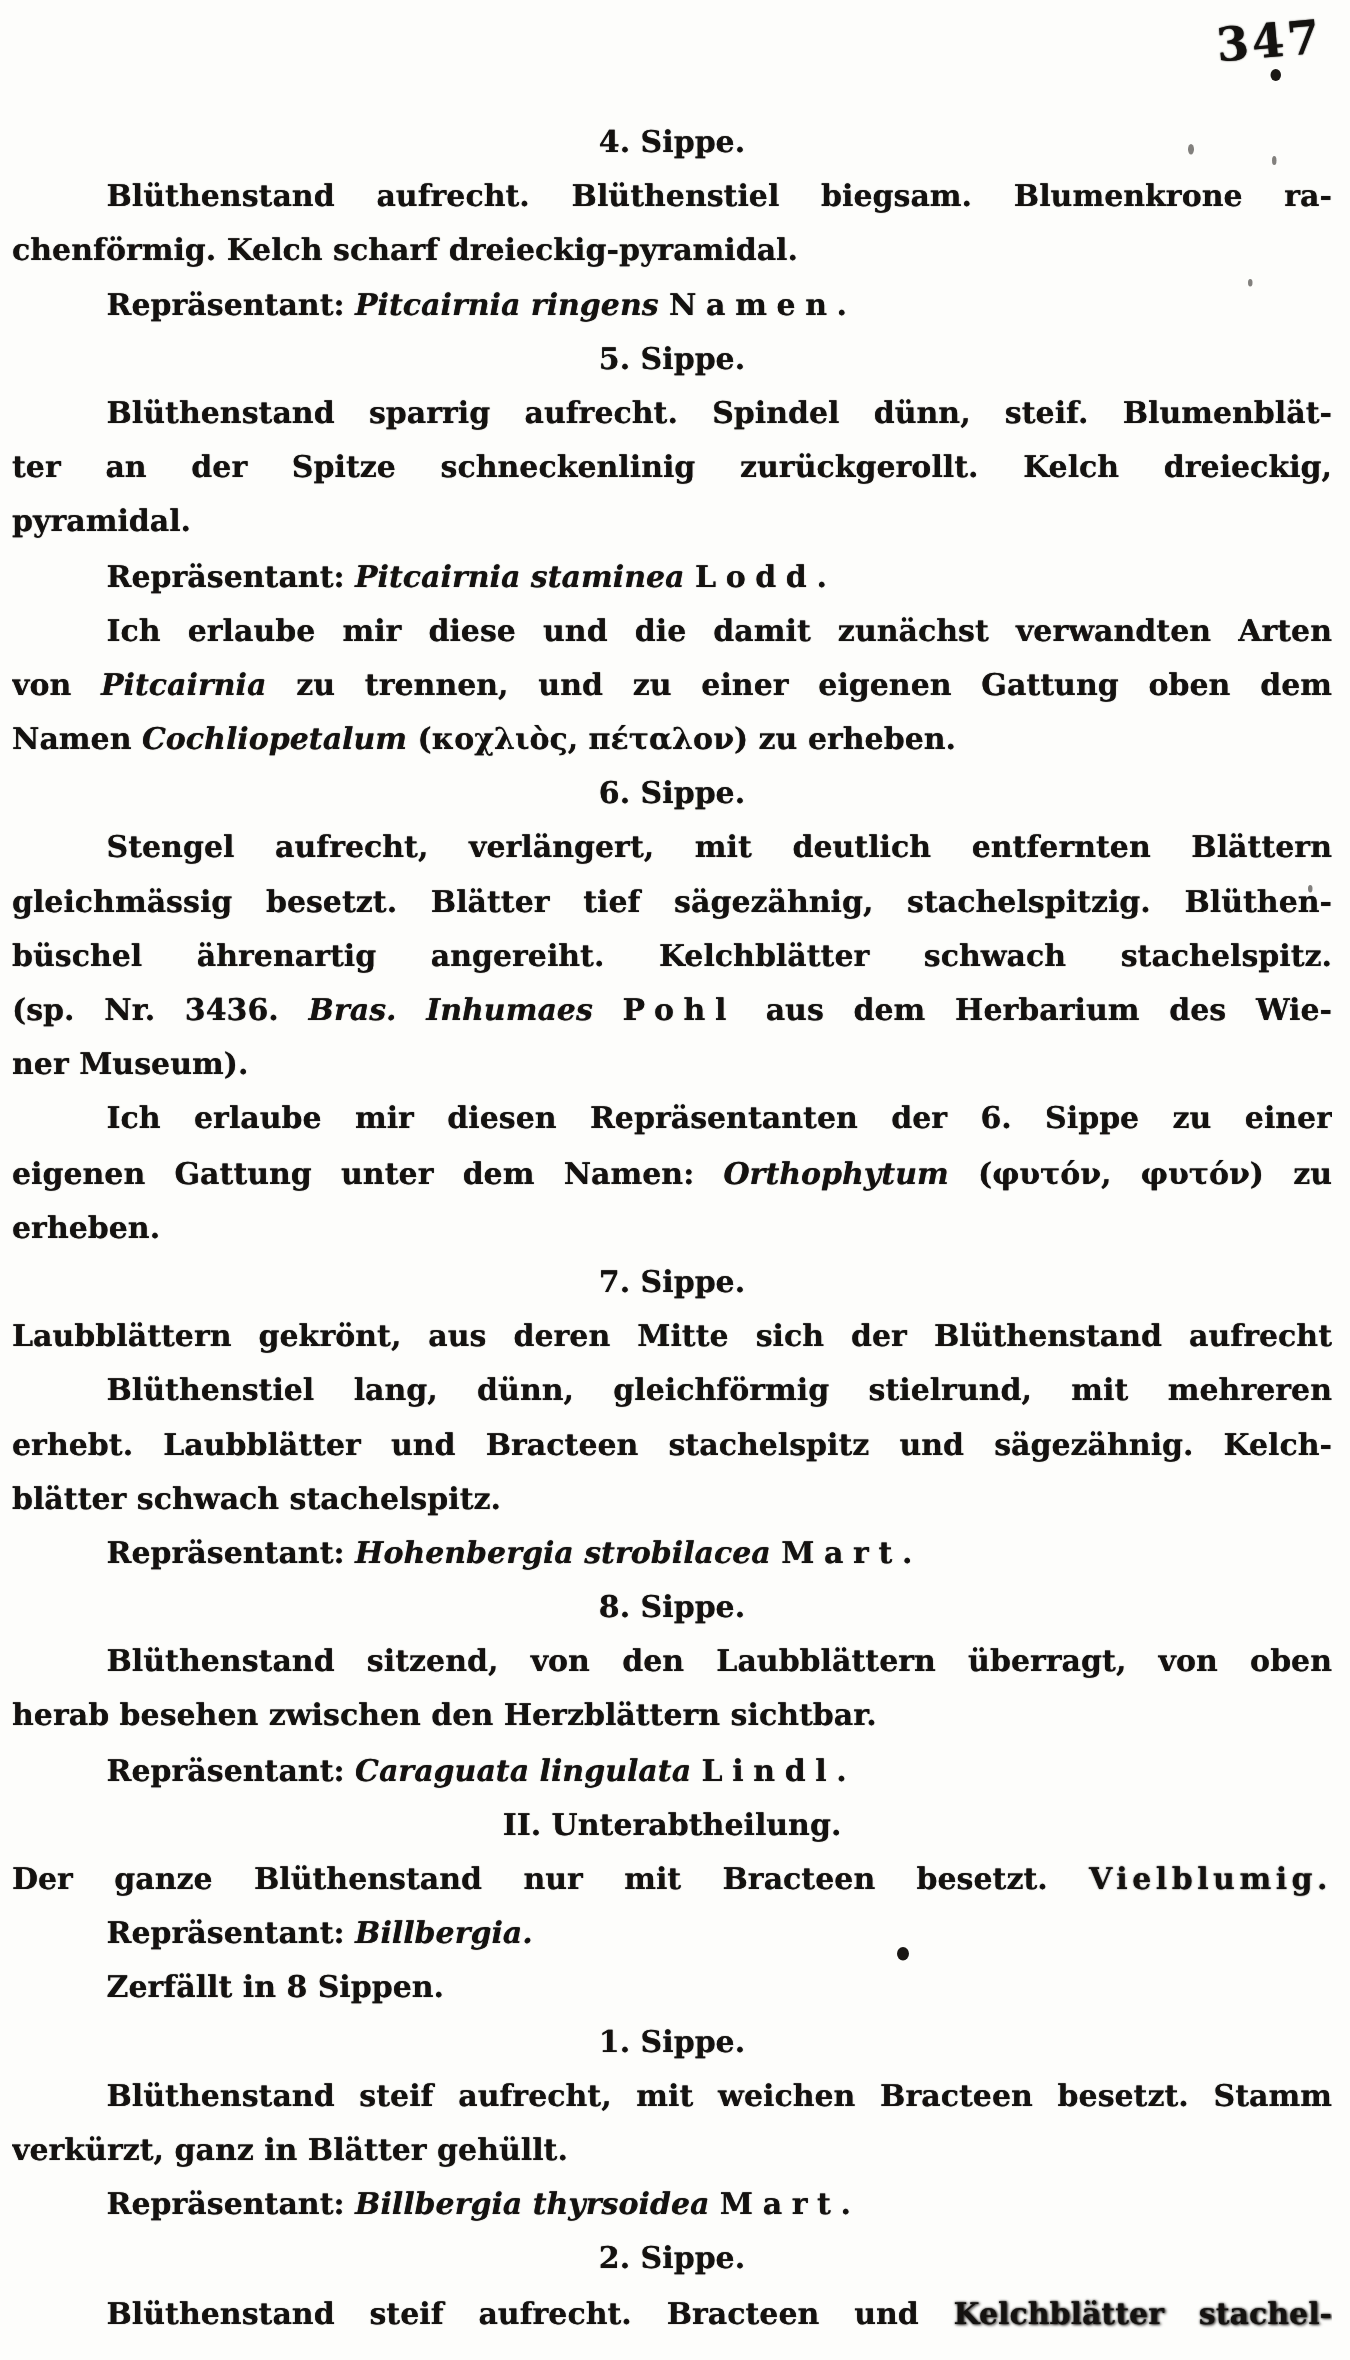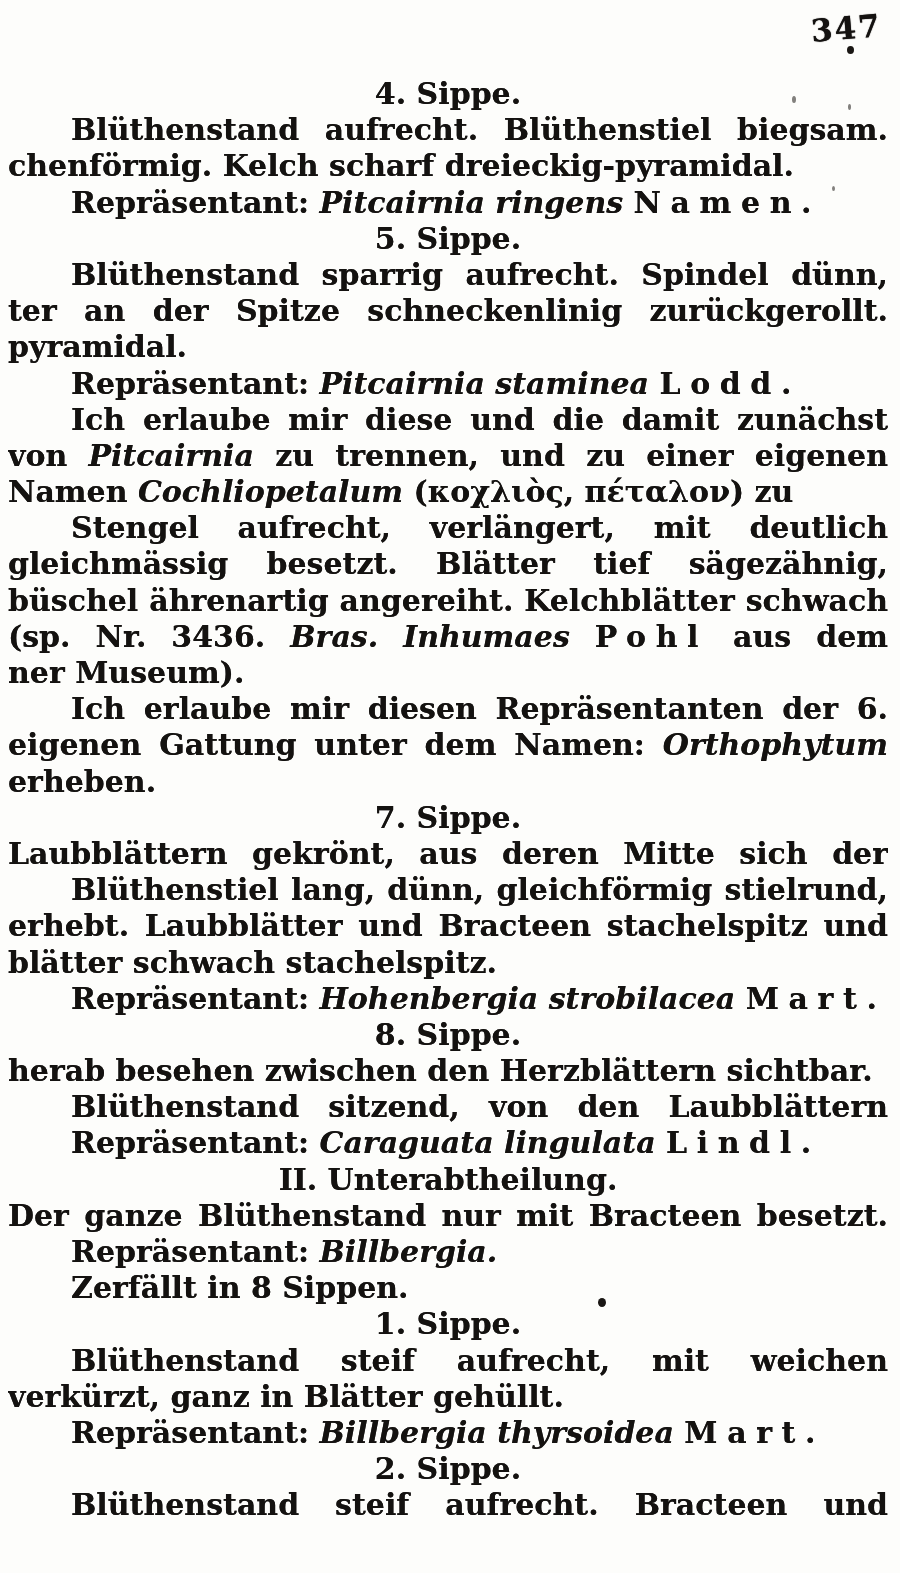--- a/index.html
+++ b/index.html
@@ -23,21 +23,21 @@
     position: absolute;
     top: 10px;
     right: 18px;
     font-size: 31px;
     font-weight: 700;
     letter-spacing: 2px;
     transform: rotate(-5deg);
     text-shadow: 0 0 1px #141210;
   }
   .line {
-    font-size: 30px;
+    font-size: 20px;
     font-weight: 700;
     line-height: 36.2px;
     height: 36.2px;
     overflow: hidden;
     text-shadow: 0 0 0.6px rgba(20,18,16,0.85);
   }
   .line.c { text-align: center; }
   .line.j { text-align: justify; text-align-last: justify; }
   .line.l { text-align: left; }
   .line.ind { padding-left: 63px; }
@@ -64,37 +64,38 @@
       <div class="line l"><span>chenförmig.  Kelch scharf dreieckig-pyramidal.</span></div>
       <div class="line l ind"><span>Repräsentant: </span><span class="it">Pitcairnia ringens </span><span class="sp">Namen.</span></div>
       <div class="line c"><span>5. Sippe.</span></div>
       <div class="line j ind"><span>Blüthenstand sparrig aufrecht. Spindel dünn, steif. Blumenblät-</span></div>
       <div class="line j"><span>ter an der Spitze schneckenlinig zurückgerollt. Kelch dreieckig,</span></div>
       <div class="line l"><span>pyramidal.</span></div>
       <div class="line l ind"><span>Repräsentant: </span><span class="it">Pitcairnia staminea </span><span class="sp">Lodd.</span></div>
       <div class="line j ind"><span>Ich erlaube mir diese und die damit zunächst verwandten Arten</span></div>
       <div class="line j"><span>von </span><span class="it">Pitcairnia</span><span> zu trennen, und zu einer eigenen Gattung oben dem</span></div>
       <div class="line l"><span>Namen </span><span class="it">Cochliopetalum</span><span> (κοχλιὸς, πέταλον) zu erheben.</span></div>
+      <div class="line c"><span>6. Sippe.</span></div>
       <div class="line j ind"><span>Stengel aufrecht, verlängert, mit deutlich entfernten Blättern</span></div>
       <div class="line j"><span>gleichmässig besetzt. Blätter tief sägezähnig, stachelspitzig. Blüthen-</span></div>
       <div class="line j"><span>büschel ährenartig angereiht. Kelchblätter schwach stachelspitz.</span></div>
       <div class="line j"><span>(sp. Nr. 3436. </span><span class="it">Bras. Inhumaes </span><span class="sp">Pohl</span><span> aus dem Herbarium des Wie-</span></div>
       <div class="line l"><span>ner Museum).</span></div>
       <div class="line j ind"><span>Ich erlaube mir diesen Repräsentanten der 6. Sippe zu einer</span></div>
       <div class="line j"><span>eigenen Gattung unter dem Namen: </span><span class="it">Orthophytum</span><span> (φυτόν, φυτόν) zu</span></div>
       <div class="line l"><span>erheben.</span></div>
       <div class="line c"><span>7. Sippe.</span></div>
       <div class="line j"><span>Laubblättern gekrönt, aus deren Mitte sich der Blüthenstand aufrecht</span></div>
       <div class="line j ind"><span>Blüthenstiel lang, dünn, gleichförmig stielrund, mit mehreren</span></div>
       <div class="line j"><span>erhebt. Laubblätter und Bracteen stachelspitz und sägezähnig. Kelch-</span></div>
       <div class="line l"><span>blätter schwach stachelspitz.</span></div>
       <div class="line l ind"><span>Repräsentant: </span><span class="it">Hohenbergia strobilacea </span><span class="sp">Mart.</span></div>
       <div class="line c"><span>8. Sippe.</span></div>
+      <div class="line j ind"><span>Blüthenstand sitzend, von den Laubblättern überragt, von oben</span></div>
       <div class="line l"><span>herab besehen zwischen den Herzblättern sichtbar.</span></div>
-      <div class="line j ind"><span>Blüthenstand sitzend, von den Laubblättern überragt, von oben</span></div>
       <div class="line l ind"><span>Repräsentant: </span><span class="it">Caraguata lingulata </span><span class="sp">Lindl.</span></div>
       <div class="line c"><span>II. Unterabtheilung.</span></div>
       <div class="line j"><span>Der ganze Blüthenstand nur mit Bracteen besetzt. </span><span class="spb">Vielblumig.</span></div>
       <div class="line l ind"><span>Repräsentant: </span><span class="it">Billbergia.</span></div>
       <div class="line l ind"><span>Zerfällt in 8 Sippen.</span></div>
       <div class="line c"><span>1. Sippe.</span></div>
       <div class="line j ind"><span>Blüthenstand steif aufrecht, mit weichen Bracteen besetzt. Stamm</span></div>
       <div class="line l"><span>verkürzt, ganz in Blätter gehüllt.</span></div>
       <div class="line l ind"><span>Repräsentant: </span><span class="it">Billbergia thyrsoidea </span><span class="sp">Mart.</span></div>
       <div class="line c"><span>2. Sippe.</span></div>

